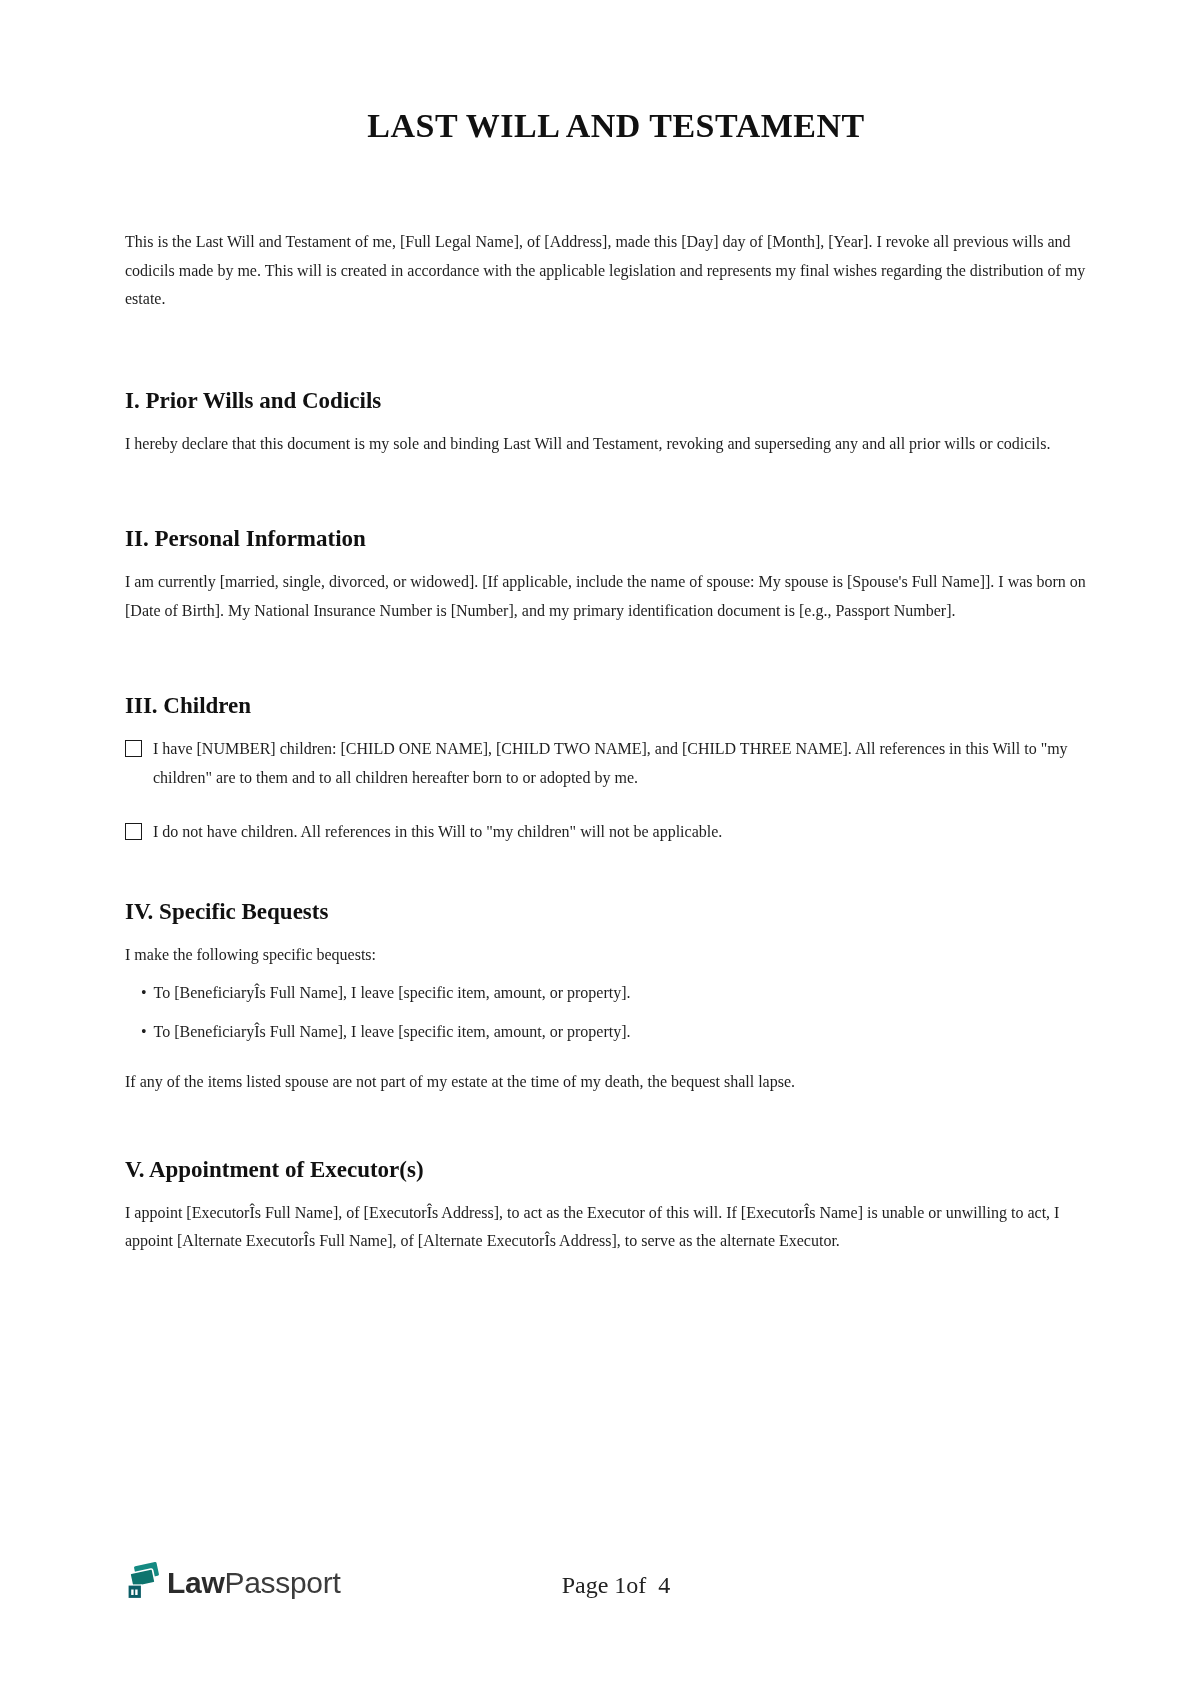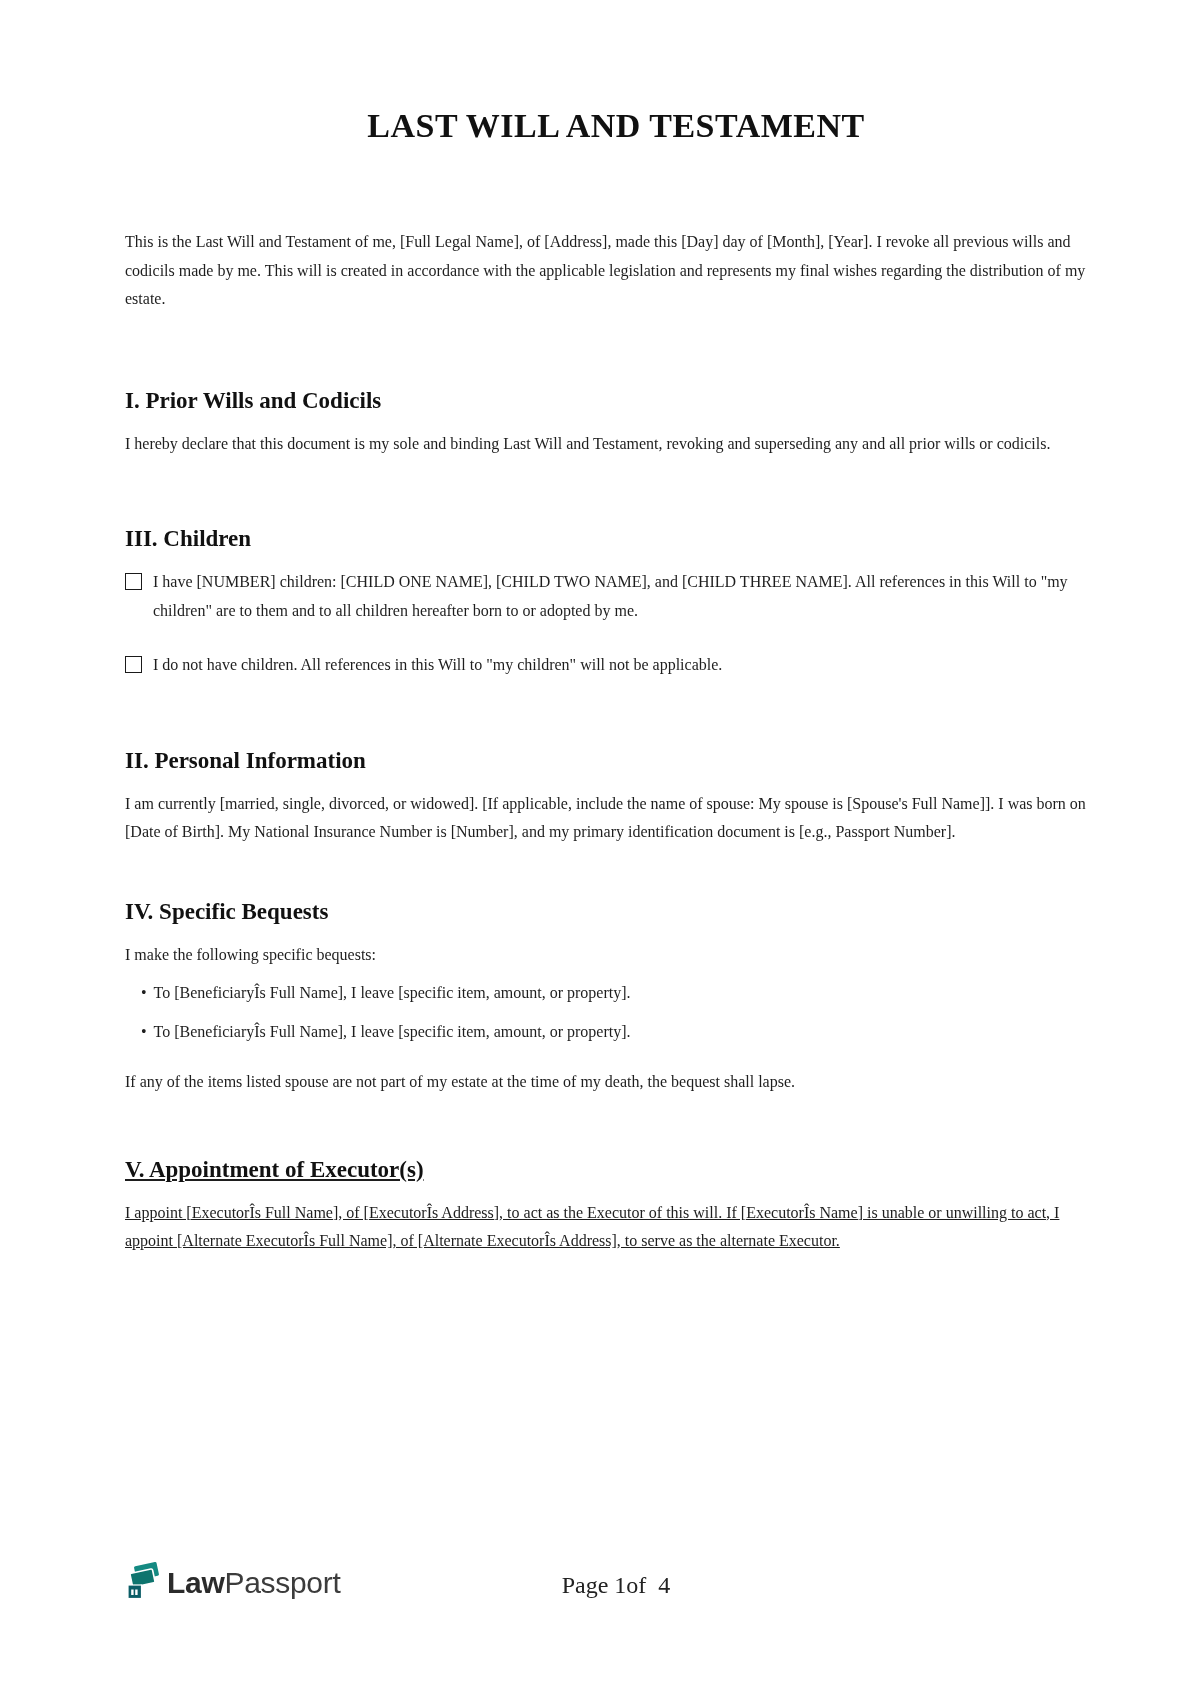--- a/index.html
+++ b/index.html
@@ -45,21 +45,21 @@
   .sec h2 {
     margin: 0 0 14px 0;
     font-size: 23px;
     line-height: 30px;
     font-weight: 700;
     color: #111111;
   }
   .mt-72 { margin-top: 72px; }
   .mt-66 { margin-top: 66px; }
   .mt-50 { margin-top: 50px; }
-  .mt-58 { margin-top: 58px; text-decoration: underline; }
+  .mt-58 { margin-top: 58px; }
   .check-item {
     display: flex;
     align-items: flex-start;
     margin-bottom: 26px;
   }
   .check-item:last-child { margin-bottom: 0; }
   .checkbox {
     flex: none;
     width: 15px;
     height: 15px;
@@ -122,34 +122,34 @@
     <h1 class="doc-title">LAST WILL AND TESTAMENT</h1>
 
     <p class="body-text intro">This is the Last Will and Testament of me, [Full Legal Name], of [Address], made this [Day] day of [Month], [Year]. I revoke all previous wills and codicils made by me. This will is created in accordance with the applicable legislation and represents my final wishes regarding the distribution of my estate.</p>
 
     <section class="sec mt-72">
       <h2>I. Prior Wills and Codicils</h2>
       <p class="body-text">I hereby declare that this document is my sole and binding Last Will and Testament, revoking and superseding any and all prior wills or codicils.</p>
     </section>
 
     <section class="sec mt-66">
+      <h2>II. Personal Information</h2>
+      <p class="body-text">I am currently [married, single, divorced, or widowed]. [If applicable, include the name of spouse: My spouse is [Spouse's Full Name]]. I was born on [Date of Birth]. My National Insurance Number is [Number], and my primary identification document is [e.g., Passport Number].</p>
+    </section>
+
+    <section class="sec mt-66">
       <h2>III. Children</h2>
       <div class="check-item">
         <span class="checkbox"></span>
         <p class="body-text">I have [NUMBER] children: [CHILD ONE NAME], [CHILD TWO NAME], and [CHILD THREE NAME]. All references in this Will to "my children" are to them and to all children hereafter born to or adopted by me.</p>
       </div>
       <div class="check-item">
         <span class="checkbox"></span>
         <p class="body-text">I do not have children. All references in this Will to "my children" will not be applicable.</p>
       </div>
-    </section>
-
-    <section class="sec mt-66">
-      <h2>II. Personal Information</h2>
-      <p class="body-text">I am currently [married, single, divorced, or widowed]. [If applicable, include the name of spouse: My spouse is [Spouse's Full Name]]. I was born on [Date of Birth]. My National Insurance Number is [Number], and my primary identification document is [e.g., Passport Number].</p>
     </section>
 
     <section class="sec mt-50">
       <h2>IV. Specific Bequests</h2>
       <p class="body-text lead">I make the following specific bequests:</p>
       <p class="body-text bullet-line"><span class="blt">•</span><span>To [BeneficiaryÎs Full Name], I leave [specific item, amount, or property].</span></p>
       <p class="body-text bullet-line"><span class="blt">•</span><span>To [BeneficiaryÎs Full Name], I leave [specific item, amount, or property].</span></p>
       <p class="body-text after-bullets">If any of the items listed spouse are not part of my estate at the time of my death, the bequest shall lapse.</p>
     </section>
 

